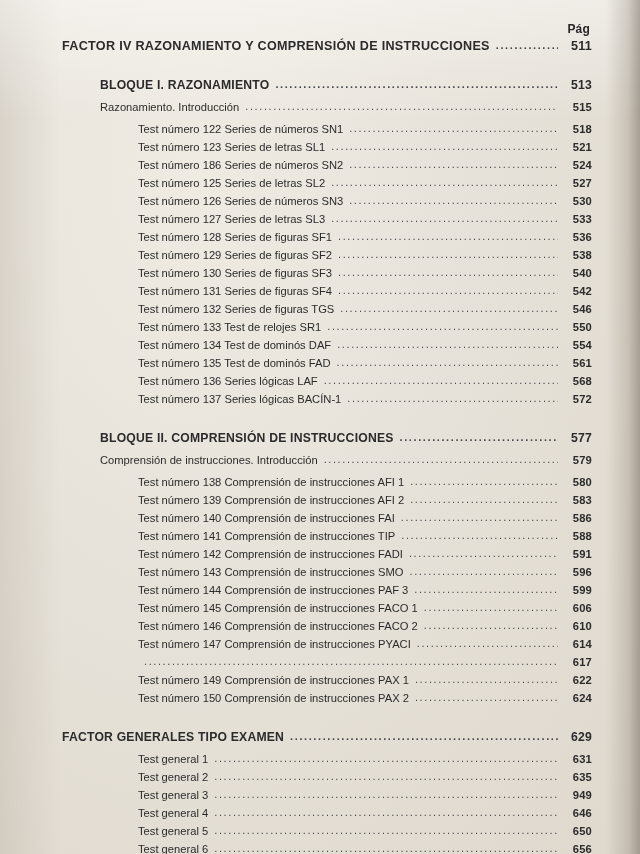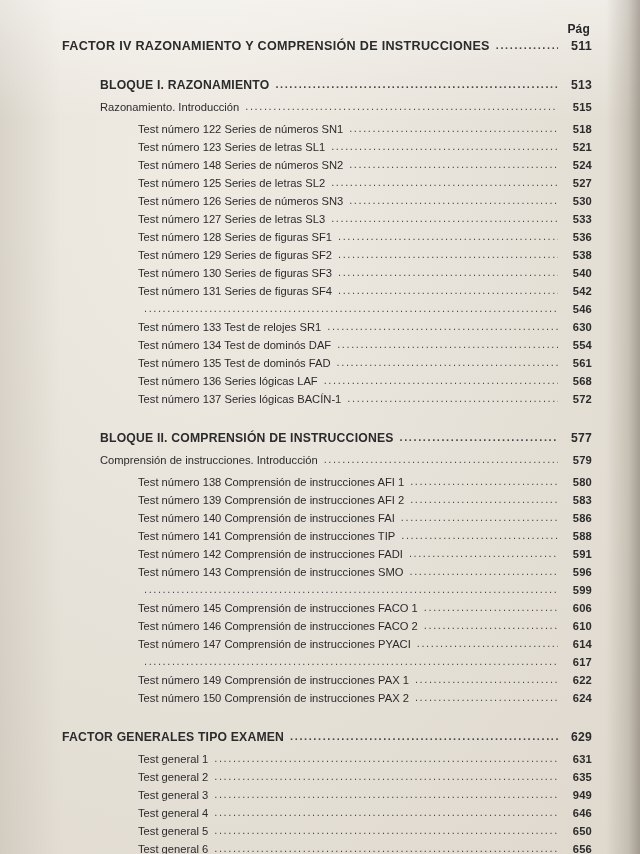--- a/index.html
+++ b/index.html
@@ -169,21 +169,21 @@
           <span class="pg">518</span>
         </div>
         <div class="spacer-row"></div>
         <div class="row lvl-item ind-3">
           <span class="label">Test número 123 Series de letras SL1</span>
           <span class="dots">....................................................................................................................</span>
           <span class="pg">521</span>
         </div>
         <div class="spacer-row"></div>
         <div class="row lvl-item ind-3">
-          <span class="label">Test número 148 Series de números SN2</span>
+          <span class="label">Test número 186 Series de números SN2</span>
           <span class="dots">....................................................................................................................</span>
           <span class="pg">524</span>
         </div>
         <div class="spacer-row"></div>
         <div class="row lvl-item ind-3">
           <span class="label">Test número 125 Series de letras SL2</span>
           <span class="dots">....................................................................................................................</span>
           <span class="pg">527</span>
         </div>
         <div class="spacer-row"></div>
@@ -217,28 +217,29 @@
           <span class="pg">540</span>
         </div>
         <div class="spacer-row"></div>
         <div class="row lvl-item ind-3">
           <span class="label">Test número 131 Series de figuras SF4</span>
           <span class="dots">....................................................................................................................</span>
           <span class="pg">542</span>
         </div>
         <div class="spacer-row"></div>
         <div class="row lvl-item ind-3">
+          <span class="label">Test número 132 Series de figuras TGS</span>
           <span class="dots">....................................................................................................................</span>
           <span class="pg">546</span>
         </div>
         <div class="spacer-row"></div>
         <div class="row lvl-item ind-3">
           <span class="label">Test número 133 Test de relojes SR1</span>
           <span class="dots">....................................................................................................................</span>
-          <span class="pg">630</span>
+          <span class="pg">550</span>
         </div>
         <div class="spacer-row"></div>
         <div class="row lvl-item ind-3">
           <span class="label">Test número 134 Test de dominós DAF</span>
           <span class="dots">....................................................................................................................</span>
           <span class="pg">554</span>
         </div>
         <div class="spacer-row"></div>
         <div class="row lvl-item ind-3">
           <span class="label">Test número 135 Test de dominós FAD</span>
@@ -303,20 +304,21 @@
           <span class="pg">591</span>
         </div>
         <div class="spacer-row"></div>
         <div class="row lvl-item ind-3">
           <span class="label">Test número 143 Comprensión de instrucciones SMO</span>
           <span class="dots">....................................................................................................................</span>
           <span class="pg">596</span>
         </div>
         <div class="spacer-row"></div>
         <div class="row lvl-item ind-3">
+          <span class="label">Test número 144 Comprensión de instrucciones PAF 3</span>
           <span class="dots">....................................................................................................................</span>
           <span class="pg">599</span>
         </div>
         <div class="spacer-row"></div>
         <div class="row lvl-item ind-3">
           <span class="label">Test número 145 Comprensión de instrucciones FACO 1</span>
           <span class="dots">....................................................................................................................</span>
           <span class="pg">606</span>
         </div>
         <div class="spacer-row"></div>

